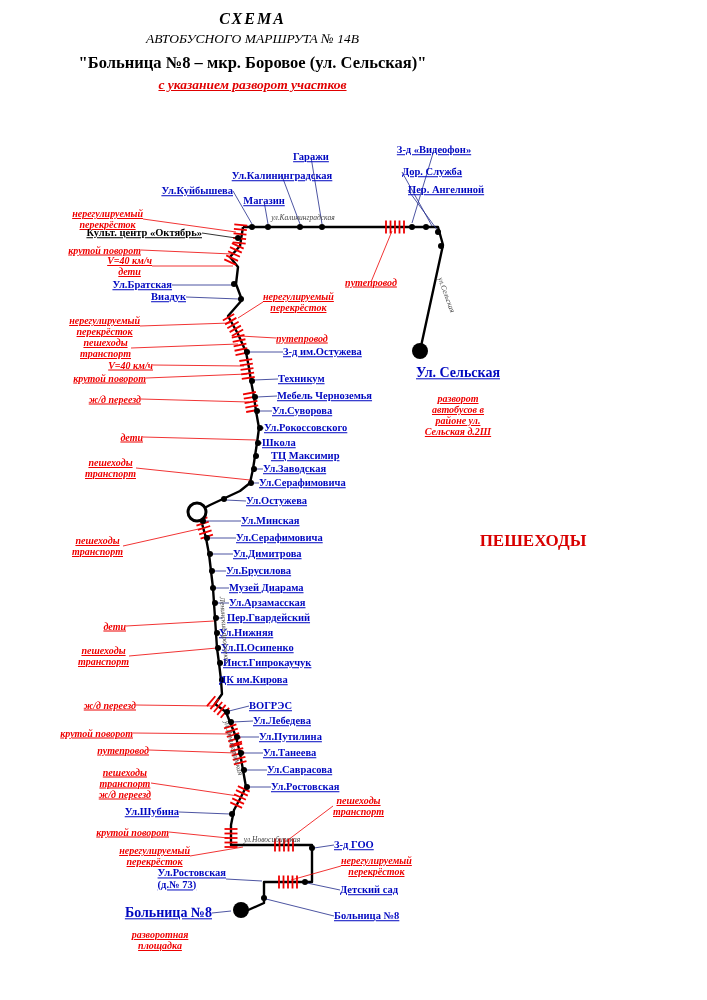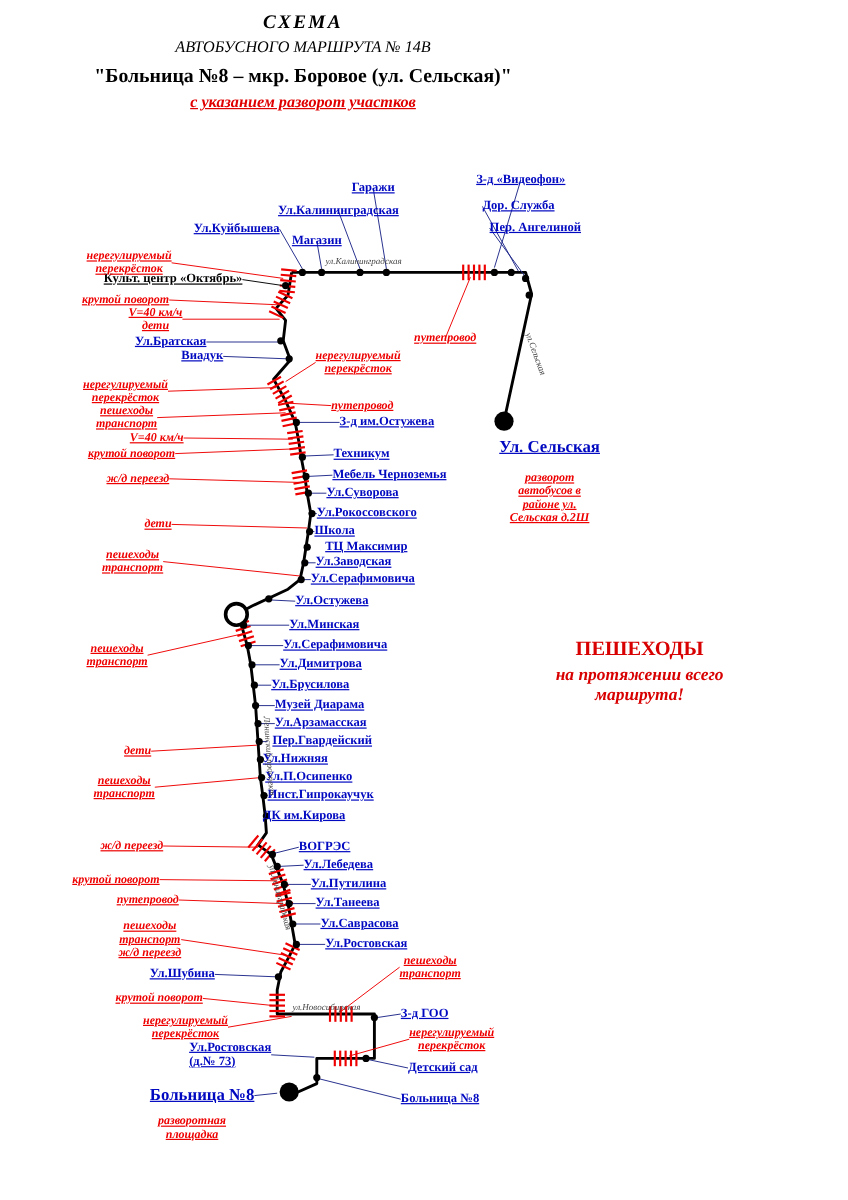--- a/index.html
+++ b/index.html
@@ -270,22 +270,20 @@
       <div class="lbl lbl-stop" style="left: 334px; top: 916px; transform: translate(0px, -50%);">Больница №8</div>
       <div class="lbl lbl-stop lbl-big" style="left: 458px; top: 373px; transform: translate(-50%, -50%);">Ул. Сельская</div>
       <div class="lbl lbl-haz" style="left: 458px; top: 415px; transform: translate(-50%, -50%);">разворот
 автобусов в
 районе ул.
 Сельская д.2Ш</div>
       <div class="lbl lbl-stop lbl-big" style="left: 212px; top: 913px; transform: translate(-100%, -50%);">Больница №8</div>
       <div class="lbl lbl-haz" style="left: 160px; top: 940px; transform: translate(-50%, -50%);">разворотная
 площадка</div>
       <div class="lbl lbl-note1" style="left: 533px; top: 541px; transform: translate(-50%, -50%);">ПЕШЕХОДЫ</div>
-      <div class="lbl lbl-note2" style="left: 533px; top: 572px; transform: translate(-50%, -50%);">на протяжении всего
-маршрута!</div>
       <div class="lbl lbl-haz" style="left: 143px; top: 219px; transform: translate(-100%, -50%);">нерегулируемый
 перекрёсток</div>
       <div class="lbl lbl-haz" style="left: 141px; top: 250px; transform: translate(-100%, -50%);">крутой поворот</div>
       <div class="lbl lbl-haz" style="left: 152px; top: 266px; transform: translate(-100%, -50%);">V=40 км/ч
 дети</div>
       <div class="lbl lbl-haz" style="left: 140px; top: 326px; transform: translate(-100%, -50%);">нерегулируемый
 перекрёсток</div>
       <div class="lbl lbl-haz" style="left: 131px; top: 348px; transform: translate(-100%, -50%);">пешеходы
 транспорт</div>
       <div class="lbl lbl-haz" style="left: 153px; top: 365px; transform: translate(-100%, -50%);">V=40 км/ч</div>

